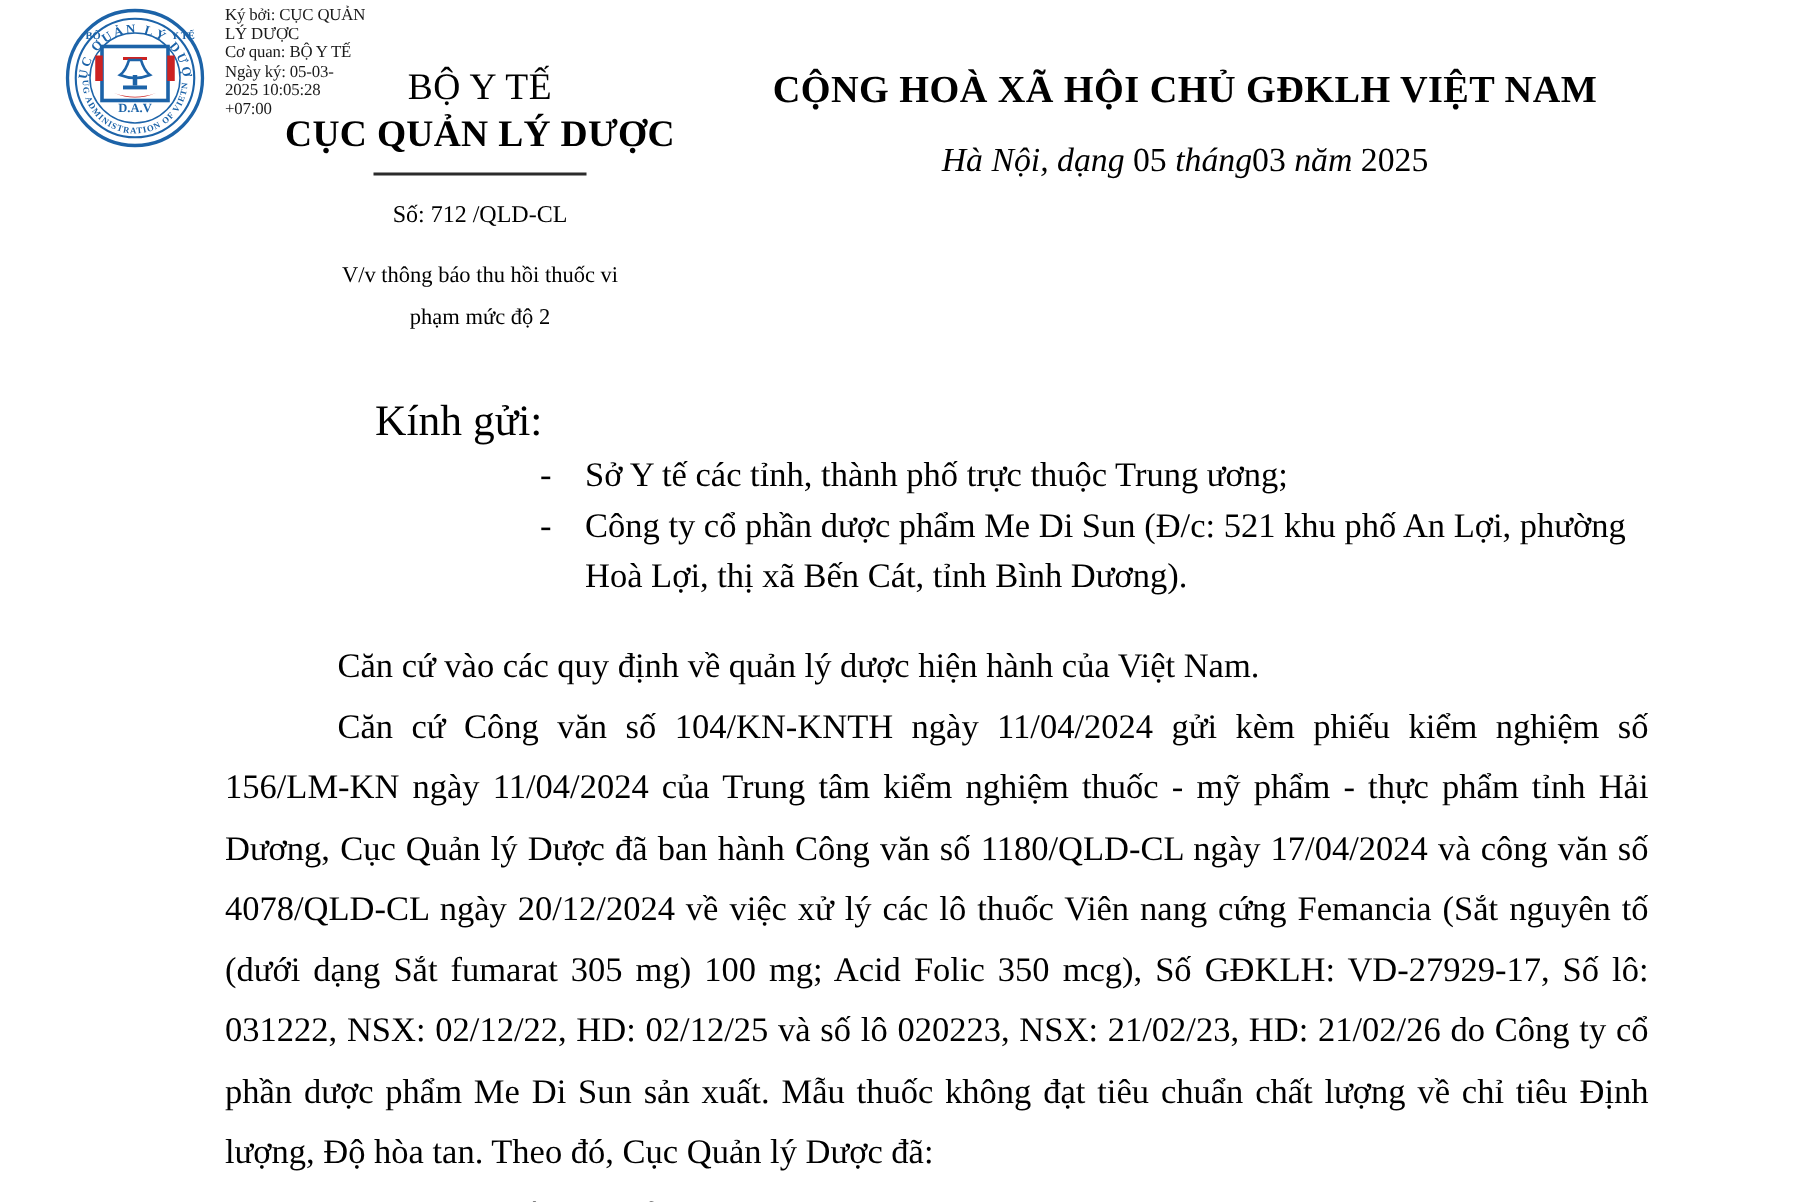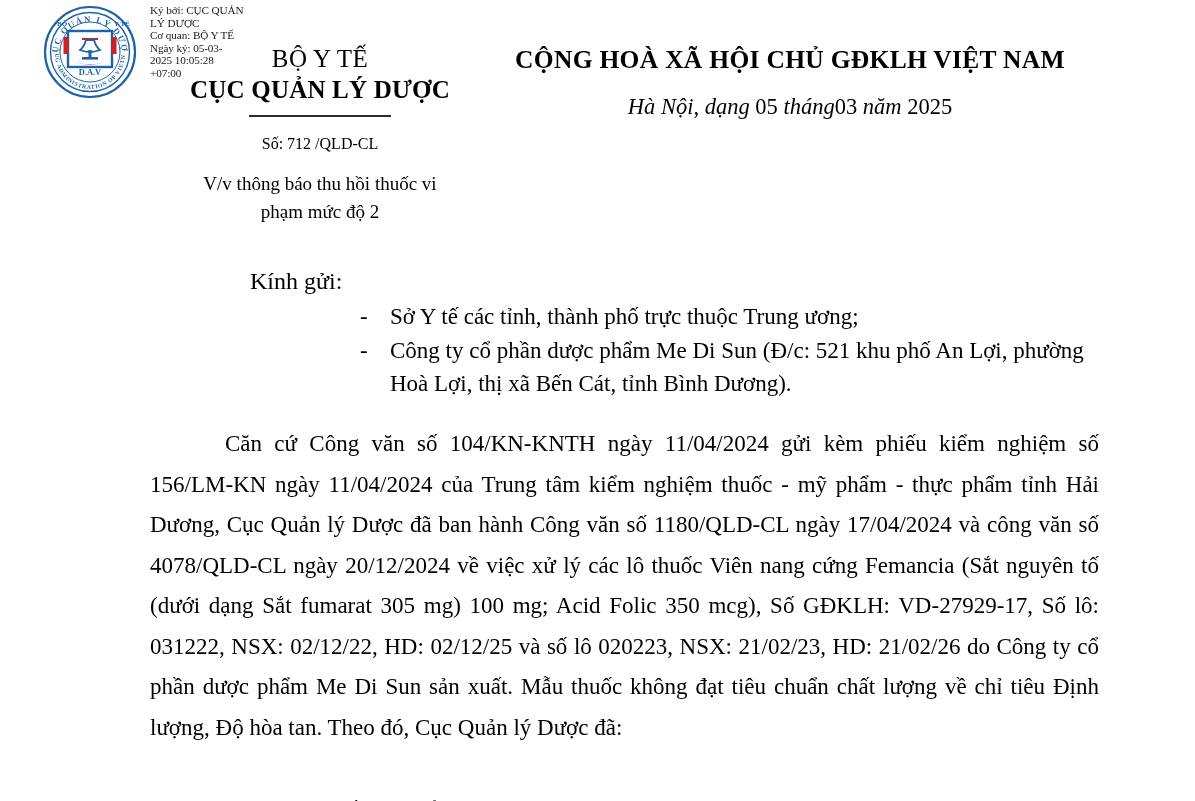--- a/index.html
+++ b/index.html
@@ -78,21 +78,21 @@
     background: #2b2b2b;
     margin: 10px auto 0 auto;
   }
   .hdr-number {
     margin-top: 13px;
     font-size: 16px;
     line-height: 28px;
   }
   .hdr-subject {
     margin-top: 12px;
-    font-size: 19px;
+    font-size: 15px;
     line-height: 28px;
     padding: 0 16px;
   }
 
   
   .hdr-right {
     position: absolute;
     left: 500px;
     top: 44px;
     width: 580px;
@@ -118,21 +118,21 @@
   }
   .hdr-date .num {
     font-style: normal;
   }
 
   
   .kinh-gui {
     position: absolute;
     left: 250px;
     top: 266px;
-    font-size: 24px;
+    font-size: 29px;
     line-height: 30px;
   }
   .recipients {
     position: absolute;
     left: 360px;
     top: 300px;
     width: 740px;
   }
   .recipient {
     display: flex;
@@ -255,18 +255,19 @@
       <span class="dash">-</span>
       <span class="rtext">Sở Y tế các tỉnh, thành phố trực thuộc Trung ương;</span>
     </div>
     <div class="recipient">
       <span class="dash">-</span>
       <span class="rtext">Công ty cổ phần dược phẩm Me Di Sun (Đ/c: 521 khu phố An Lợi, phường Hoà Lợi, thị xã Bến Cát, tỉnh Bình Dương).</span>
     </div>
   </div>
 
   <div class="body-text">
+    <p class="para">Căn cứ vào các quy định về quản lý dược hiện hành của Việt Nam.</p>
     <p class="para">Căn cứ Công văn số 104/KN-KNTH ngày 11/04/2024 gửi kèm phiếu kiểm nghiệm số 156/LM-KN ngày 11/04/2024 của Trung tâm kiểm nghiệm thuốc - mỹ phẩm - thực phẩm tỉnh Hải Dương, Cục Quản lý Dược đã ban hành Công văn số 1180/QLD-CL ngày 17/04/2024 và công văn số 4078/QLD-CL ngày 20/12/2024 về việc xử lý các lô thuốc Viên nang cứng Femancia (Sắt nguyên tố (dưới dạng Sắt fumarat 305 mg) 100 mg; Acid Folic 350 mcg), Số GĐKLH: VD-27929-17, Số lô: 031222, NSX: 02/12/22, HD: 02/12/25 và số lô 020223, NSX: 21/02/23, HD: 21/02/26 do Công ty cổ phần dược phẩm Me Di Sun sản xuất. Mẫu thuốc không đạt tiêu chuẩn chất lượng về chỉ tiêu Định lượng, Độ hòa tan. Theo đó, Cục Quản lý Dược đã:</p>
   </div>
 
   <div class="clipped-line">Căn cứ vào kết quả kiểm nghiệm và các quy định hiện hành</div>
 
 </div>
 
 </body></html>

